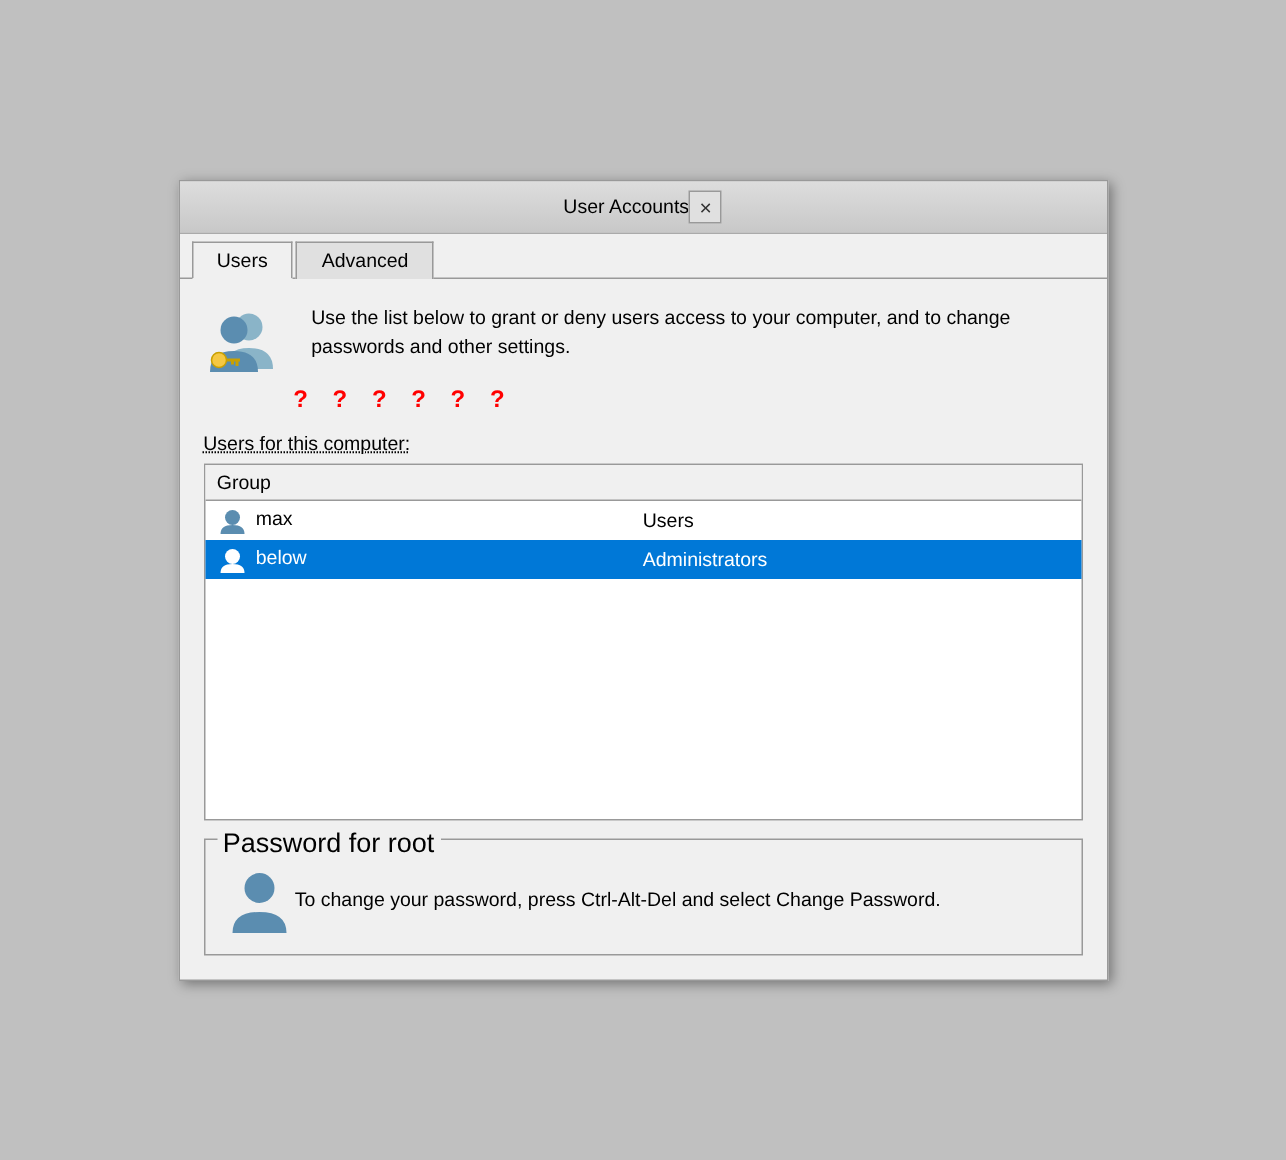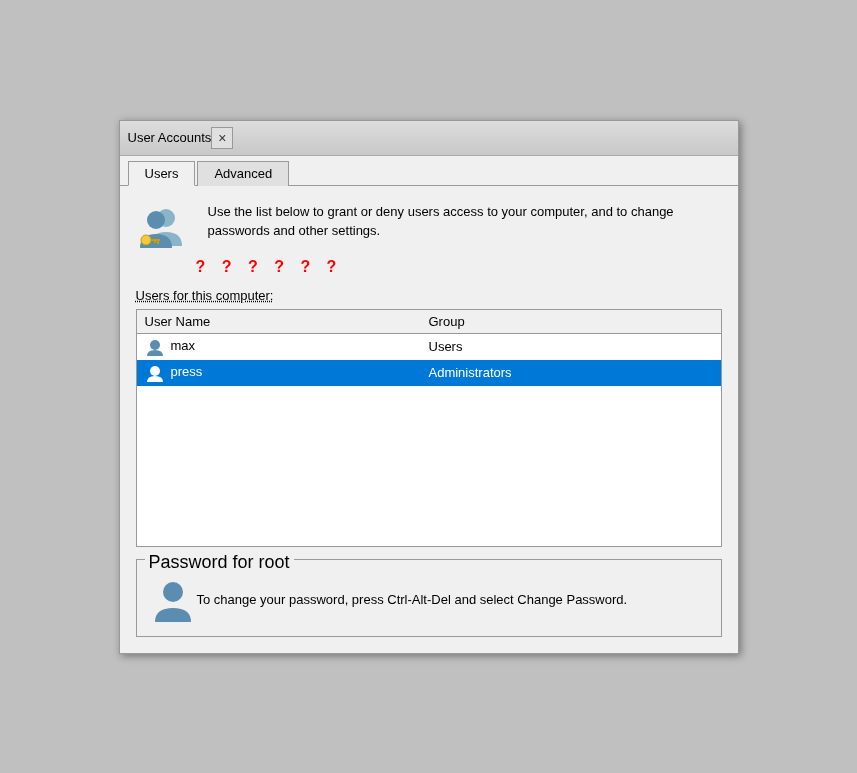--- a/index.html
+++ b/index.html
@@ -15,21 +15,21 @@
     .window {
       width: 620px;
       background: #f0f0f0;
       border: 1px solid #999;
       box-shadow: 2px 2px 8px rgba(0,0,0,0.4);
     }
     .title-bar {
       background: linear-gradient(to bottom, #ddd, #c8c8c8);
       padding: 6px 8px;
       display: flex;
-      justify-content: flex-start;
+      justify-content: center;
       align-items: center;
       border-bottom: 1px solid #aaa;
     }
     .title-bar-text {
       font-size: 13px;
       font-weight: normal;
       color: #000;
     }
     .close-btn {
       width: 22px;
@@ -198,42 +198,41 @@
       </svg>
       <div class="info-text">Use the list below to grant or deny users access to your computer, and to change passwords and other settings.</div>
     </div>
 
     <div class="question-marks">?  ?  ?  ?  ?  ?</div>
 
     <div class="users-label">Users for this computer:</div>
 
     <div class="users-table">
       <div class="table-header">
-        <div class="col-username">User Name</div>
         <div class="col-group">Group</div>
       </div>
 
       <div class="table-row">
         <div class="row-name">
           <svg width="20" height="18" viewBox="0 0 20 18">
             <ellipse cx="10" cy="7" rx="5" ry="5" fill="#5b8db0"></ellipse>
             <path d="M2 18 Q2 12 10 12 Q18 12 18 18" fill="#5b8db0"></path>
           </svg>
           <span>max</span>
         </div>
         <div class="row-group">Users</div>
       </div>
 
       <div class="table-row selected">
         <div class="row-name">
           <svg width="20" height="18" viewBox="0 0 20 18">
             <ellipse cx="10" cy="7" rx="5" ry="5" fill="#ffffff"></ellipse>
             <path d="M2 18 Q2 12 10 12 Q18 12 18 18" fill="#ffffff"></path>
           </svg>
-          <span>press</span>
+          <span>below</span>
         </div>
         <div class="row-group">Administrators</div>
       </div>
 
       <div class="table-empty-space"></div>
     </div>
 
 
     <div class="password-section">
       <span class="password-legend">Password for root</span>

